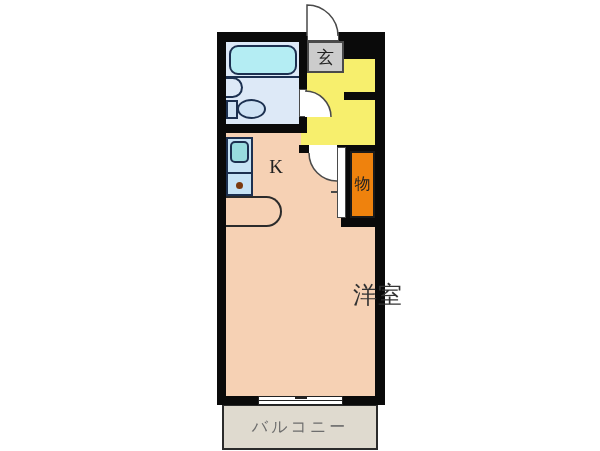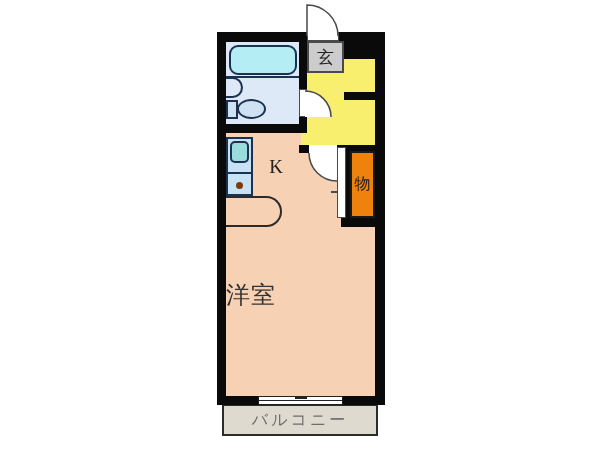--- a/index.html
+++ b/index.html
@@ -8,21 +8,21 @@
     font-family:"Liberation Sans","DejaVu Sans",sans-serif;
   }
   .abs{position:absolute;box-sizing:border-box;}
   
   .room-fill{background:#f6d1b4;}
   .hall-fill{background:#f7ef6d;}
   .bath-fill{background:#dde9f7;}
   .wall{background:#0a0a0a;}
   
   #main-room{left:226px;top:133px;width:149px;height:264px;}
-  #room-label{left:226px;top:280px;width:177px;text-align:left;color:#333;
+  #room-label{left:226px;top:280px;width:177px;text-align:right;color:#333;
     font-size:24px;line-height:29px;font-weight:500;letter-spacing:1px;}
   
   #bathroom{left:226px;top:42px;width:75px;height:82px;}
   #bathtub{left:229px;top:45px;width:68px;height:30px;background:#b4edf3;
     border:2px solid #1c3050;border-radius:9px;}
   #bath-divider{left:226px;top:76px;width:75px;height:2px;background:#1c3050;}
   #washbasin{left:226px;top:77px;width:17px;height:21px;background:#dde9f7;
     border:2px solid #1c3050;border-left:none;border-radius:0 21px 21px 0;}
   #toilet-tank{left:226px;top:100px;width:12px;height:19px;background:#cfe2f4;border:2px solid #1c3050;}
   #toilet-bowl{left:237px;top:99px;width:29px;height:20px;background:#cfe2f4;
@@ -59,21 +59,21 @@
   
   #entrance-opening{left:307px;top:32px;width:32px;height:9px;background:#fff;border:1px solid #4a4a4a;}
   #bath-door-leaf{left:299px;top:89px;width:8px;height:28px;background:#fff;border:1px solid #4a4a4a;}
   #kitchen-opening{left:309px;top:145px;width:28px;height:8px;background:#fff;}
   #kitchen-door-leaf{left:337px;top:147px;width:9px;height:71px;background:#fff;border:1px solid #4a4a4a;}
   #kitchen-door-handle{left:331px;top:191px;width:6px;height:2px;background:#4a4a4a;}
   
   #window{left:258px;top:396px;width:85px;height:9px;background:#fff;border:1px solid #222;}
   #window-midline{left:0;top:3px;width:83px;height:1px;background:#222;}
   #window-stile{left:36px;top:0;width:12px;height:2px;background:#222;}
-  #balcony{left:222px;top:404px;width:156px;height:32px;background:#dfdacf;border:2px solid #2b2b2b;
+  #balcony{left:222px;top:404px;width:156px;height:46px;background:#dfdacf;border:2px solid #2b2b2b;
     display:flex;align-items:center;justify-content:center;}
   #balcony-label{color:#6e6e6e;font-size:16px;letter-spacing:3px;}
   #arcs{left:0;top:0;width:600px;height:451px;pointer-events:none;}
 </style>
 </head>
 <body>
 
 <div id="canvas">
 
   <div class="abs" id="balcony">

